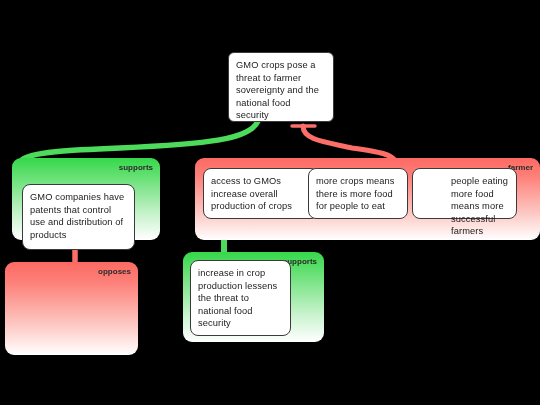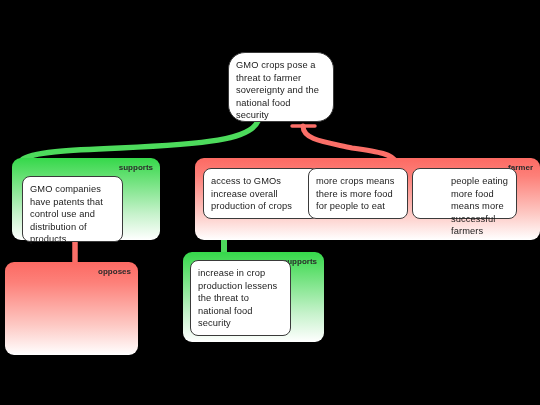--- a/index.html
+++ b/index.html
@@ -54,21 +54,21 @@
     background: #ffffff;
     border: 1.3px solid #3a3a3a;
     border-radius: 8px;
     padding: 6px 7px 5px 7px;
     font-size: 9.3px;
     line-height: 12.6px;
     color: #1a1a1a;
     letter-spacing: 0.1px;
   }
   .node.root {
-    border-radius: 17px;
+    border-radius: 6px;
   }
 </style>
 </head>
 <body>
 
 <div id="canvas">
 
   <svg id="edges" viewBox="0 0 540 405">
 
     <path d="M 258 121 C 250 140 205 144 120 148 C 70 150 30 152 22 160" fill="none" stroke="#4ddb5c" stroke-width="5.5" stroke-linecap="round"></path>
@@ -82,21 +82,21 @@
     <path d="M 224 219 C 224 234 224 240 224 252" fill="none" stroke="#4ddb5c" stroke-width="6" stroke-linecap="butt"></path>
   </svg>
 
   <div class="node root" style="left:228px; top:52px; width:106px; height:70px;">
     <span>GMO crops pose a threat to farmer sovereignty and the national food security</span>
   </div>
 
   <div class="band green" style="left:12px; top:158px; width:148px; height:82px;">
     <span class="band-label">supports</span>
   </div>
-  <div class="node" style="left:22px; top:176px; width:101px; height:66px;">
+  <div class="node" style="left:22px; top:184px; width:113px; height:66px;">
     <span>GMO companies have patents that control use and distribution of products</span>
   </div>
 
   <div class="band red" style="left:195px; top:158px; width:345px; height:82px;">
     <span class="band-label">farmer</span>
   </div>
   <div class="node" style="left:203px; top:168px; width:116px; height:51px;">
     <span>access to GMOs increase overall production of crops</span>
   </div>
   <div class="node" style="left:308px; top:168px; width:100px; height:51px;">

